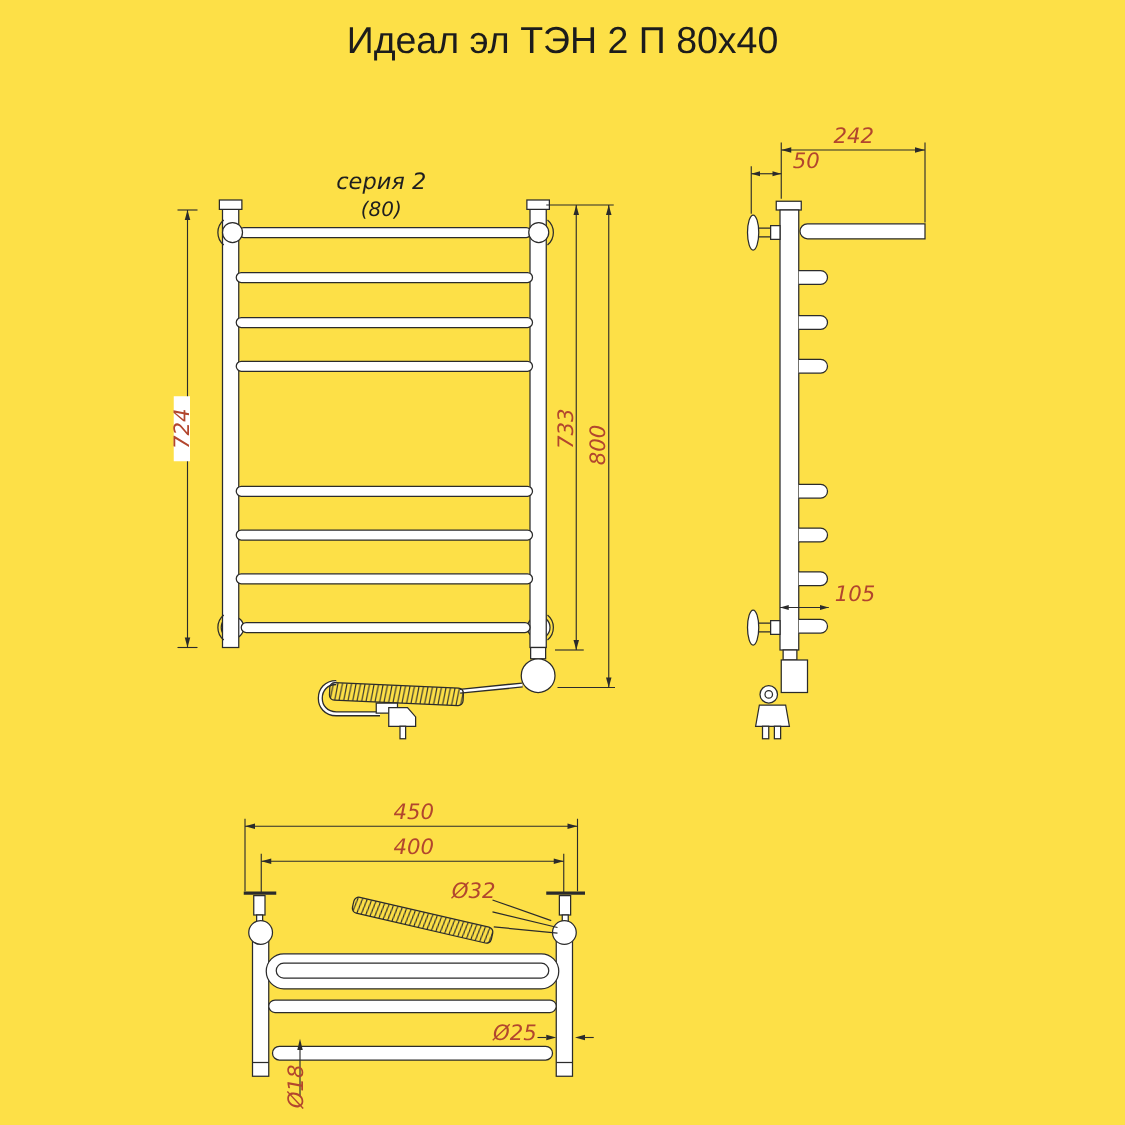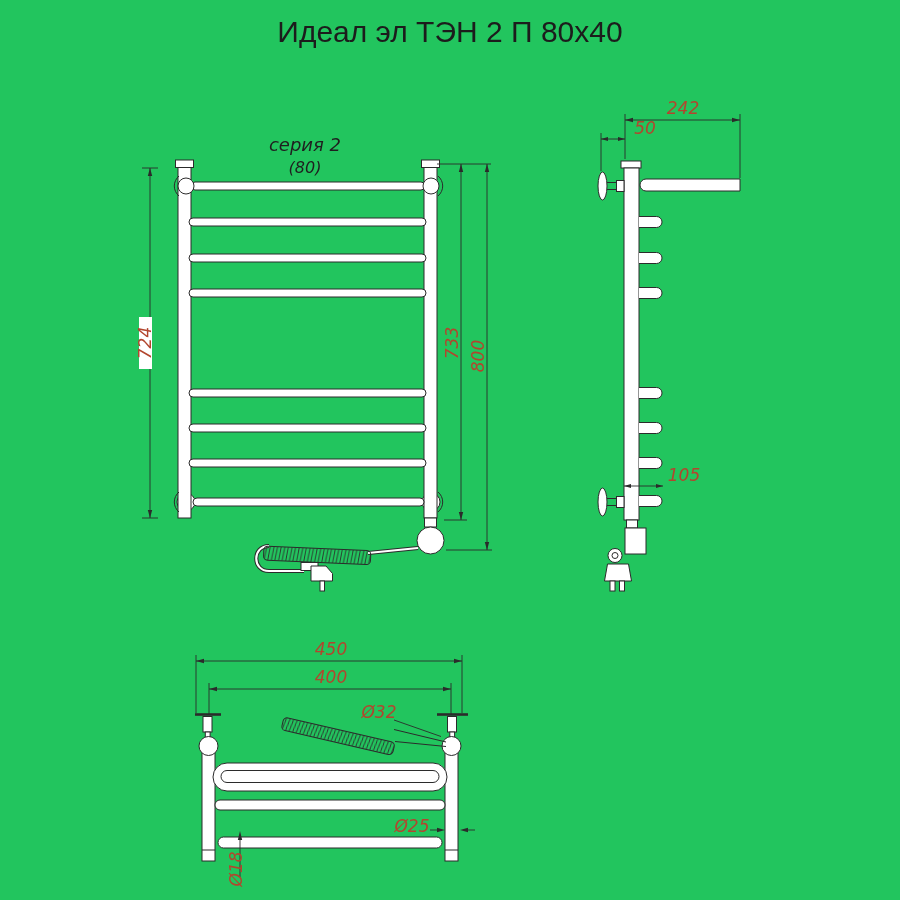--- a/index.html
+++ b/index.html
@@ -1,16 +1,16 @@
 <!DOCTYPE html>
 <html><head>
 <meta charset="utf-8">
 <style>
   html,body{margin:0;padding:0;background:#ffffff;}
-  .stage{position:relative;width:900px;height:900px;background:#22c55e;overflow:hidden;text-align:center;}
+  .stage{position:relative;width:900px;height:900px;background:#fde047;overflow:hidden;text-align:center;}
   svg{display:block;}
   .ln  {stroke:#2b2b2b;stroke-width:1;fill:none;}
   .fw  {stroke:#2b2b2b;stroke-width:1;fill:#ffffff;}
   .thk {stroke:#2b2b2b;stroke-width:2.6;fill:none;}
   .dim {stroke:#2b2b2b;stroke-width:0.9;fill:none;}
   .ah  {fill:#2b2b2b;stroke:none;}
   .cableO{stroke:#2b2b2b;stroke-width:4.2;fill:none;}
   .cableI{stroke:#ffffff;stroke-width:2.1;fill:none;}
   .dtx {font:italic 17px "DejaVu Sans", sans-serif;fill:#b2462e;}
   .lbl {font:italic 18px "DejaVu Sans", sans-serif;fill:#1f1f1f;}

